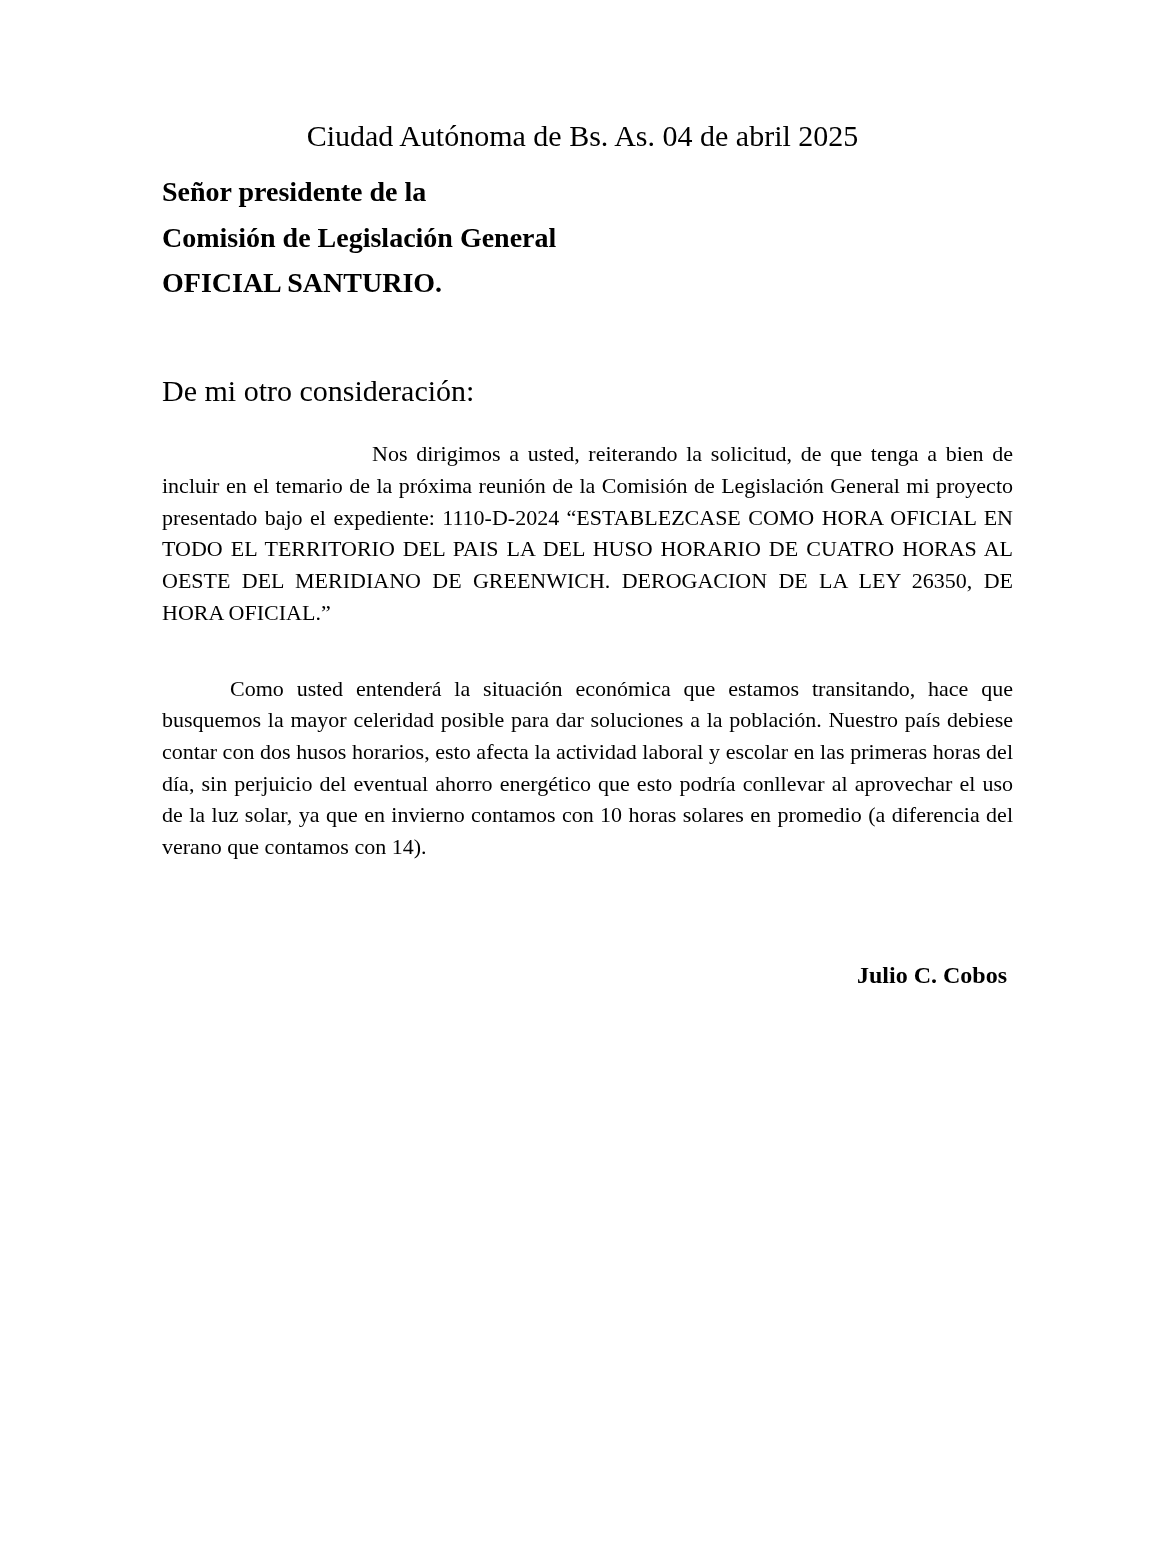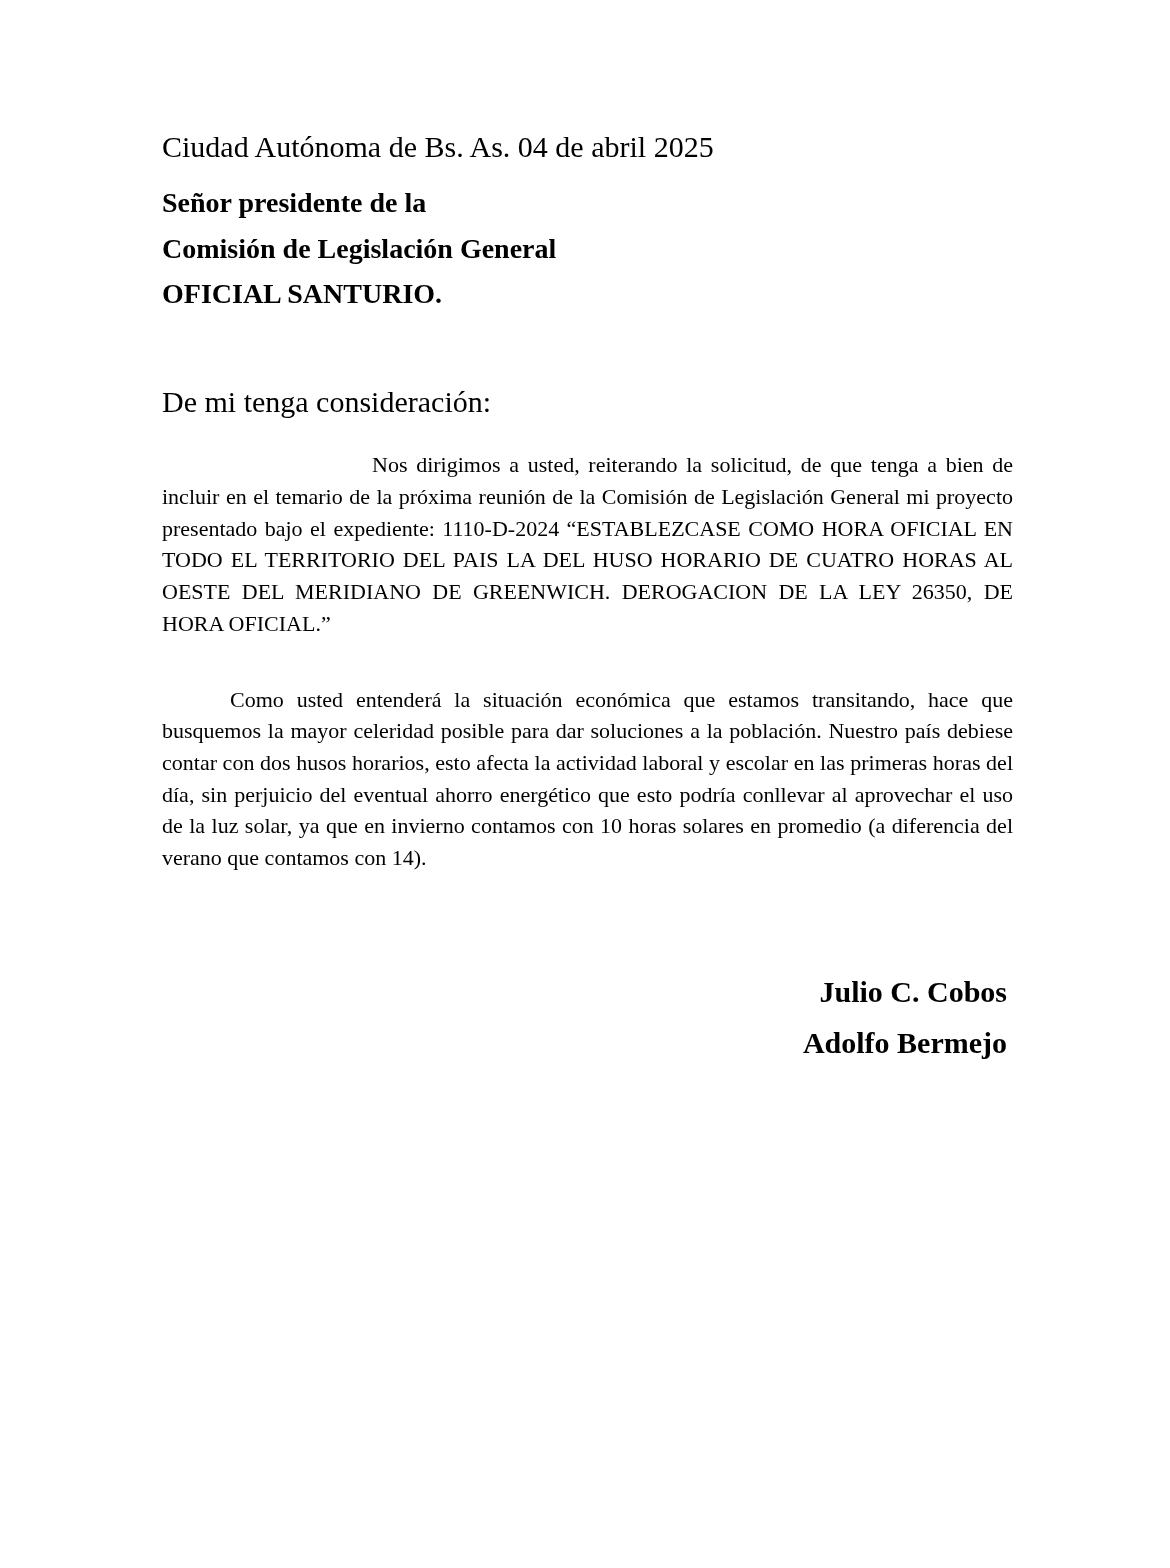--- a/index.html
+++ b/index.html
@@ -22,24 +22,24 @@
     padding: 0;
     background: #ffffff;
   }
   .content {
     position: absolute;
     left: 162px;
     top: 112px;
     width: 851px;
   }
   .date-line {
-    text-align: left;
+    text-align: center;
     font-size: 30px;
     line-height: 1.28;
-    margin: 16px 0 14px 0;
+    margin: 5px 0 14px 0;
     padding-right: 10px;
   }
   .addressee {
     font-size: 28px;
     font-weight: bold;
     line-height: 1.62;
     margin: 0;
   }
   .addressee div {
     margin: 0;
@@ -60,21 +60,21 @@
   p.body-par.indent-big {
     text-indent: 210px;
   }
   p.body-par.indent-small {
     text-indent: 68px;
     margin-top: 44px;
   }
   .signature {
     margin-top: 92px;
     text-align: right;
-    font-size: 30px;
+    font-size: 24px;
     font-weight: bold;
     line-height: 1.72;
     padding-right: 6px;
   }
   .signature div { margin: 0; }
 </style>
 </head>
 <body>
 
 <div class="page">
@@ -83,26 +83,25 @@
     <div class="date-line">Ciudad Autónoma de Bs. As. 04 de abril 2025</div>
 
     <div class="addressee">
       <div>Señor presidente de la</div>
       <div>Comisión de Legislación General</div>
       <div>OFICIAL SANTURIO.</div>
     </div>
 
     <div class="spacer-1"></div>
 
-    <div class="salutation">De mi tenga consideración:</div>
+    <div class="salutation">De mi otro consideración:</div>
 
     <p class="body-par indent-big">Nos dirigimos a usted, reiterando la solicitud, de que tenga a bien de incluir en el temario de la próxima reunión de la Comisión de Legislación General mi proyecto presentado bajo el expediente: 1110-D-2024 “ESTABLEZCASE COMO HORA OFICIAL EN TODO EL TERRITORIO DEL PAIS LA DEL HUSO HORARIO DE CUATRO HORAS AL OESTE DEL MERIDIANO DE GREENWICH. DEROGACION DE LA LEY 26350, DE HORA OFICIAL.”</p>
 
     <p class="body-par indent-small">Como usted entenderá la situación económica que estamos transitando, hace que busquemos la mayor celeridad posible para dar soluciones a la población. Nuestro país debiese contar con dos husos horarios, esto afecta la actividad laboral y escolar en las primeras horas del día, sin perjuicio del eventual ahorro energético que esto podría conllevar al aprovechar el uso de la luz solar, ya que en invierno contamos con 10 horas solares en promedio (a diferencia del verano que contamos con 14).</p>
 
 
     <div class="signature">
       <div>Julio C. Cobos</div>
-      <div>Adolfo Bermejo</div>
     </div>
 
   </div>
 </div>
 
 </body></html>

